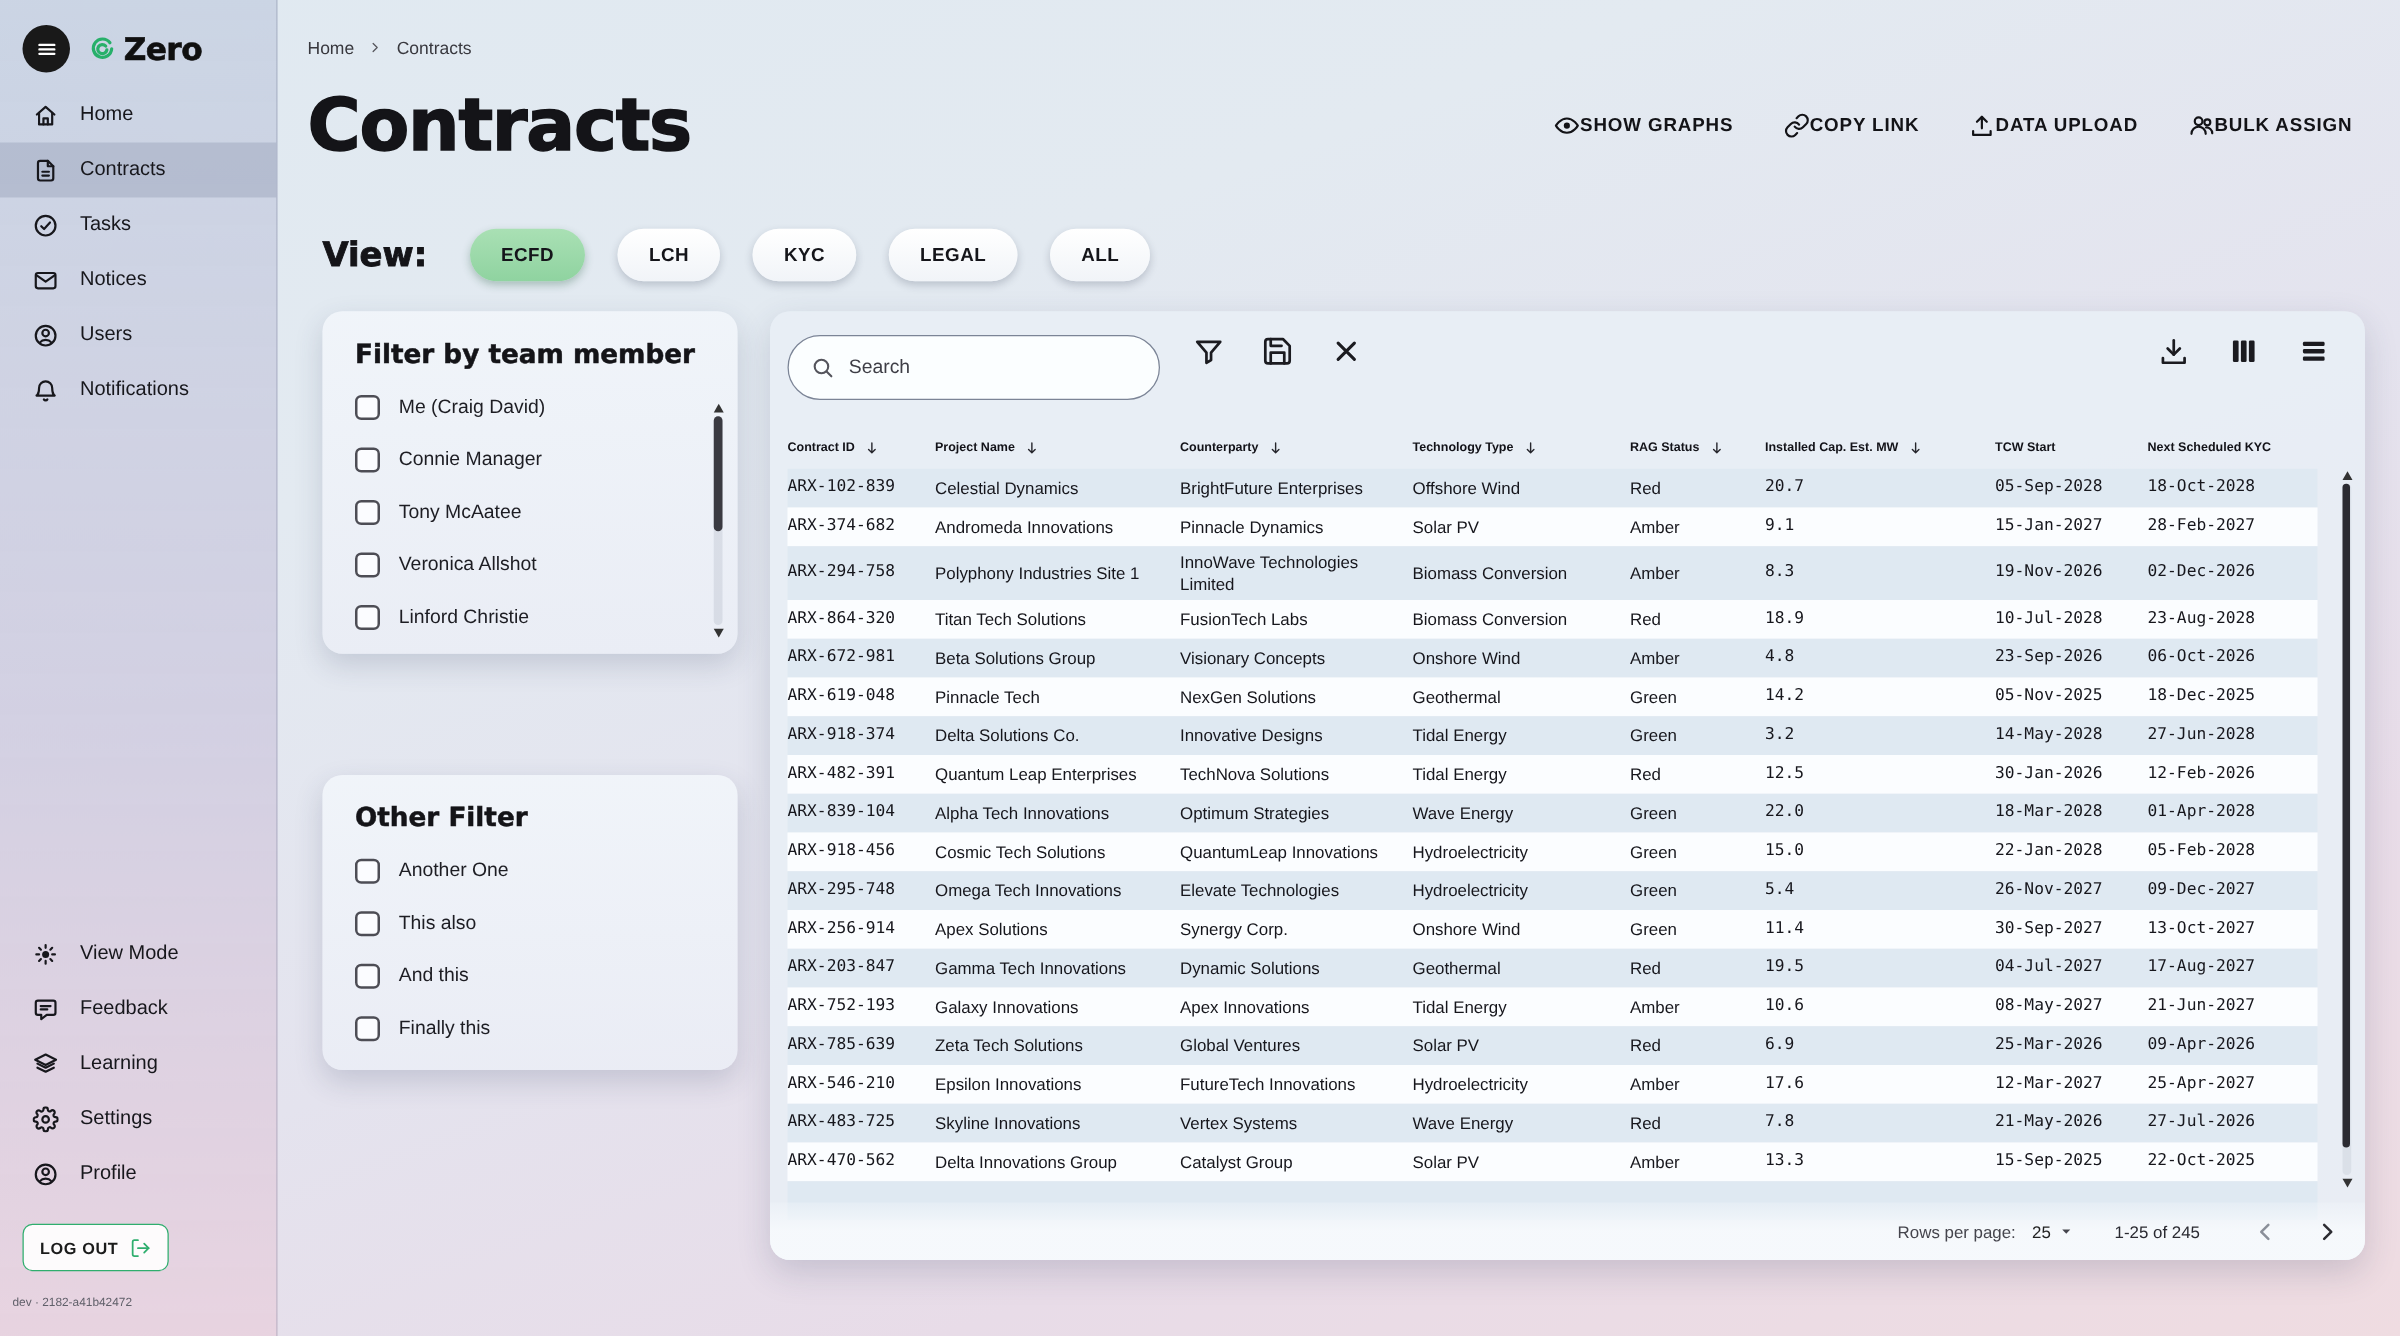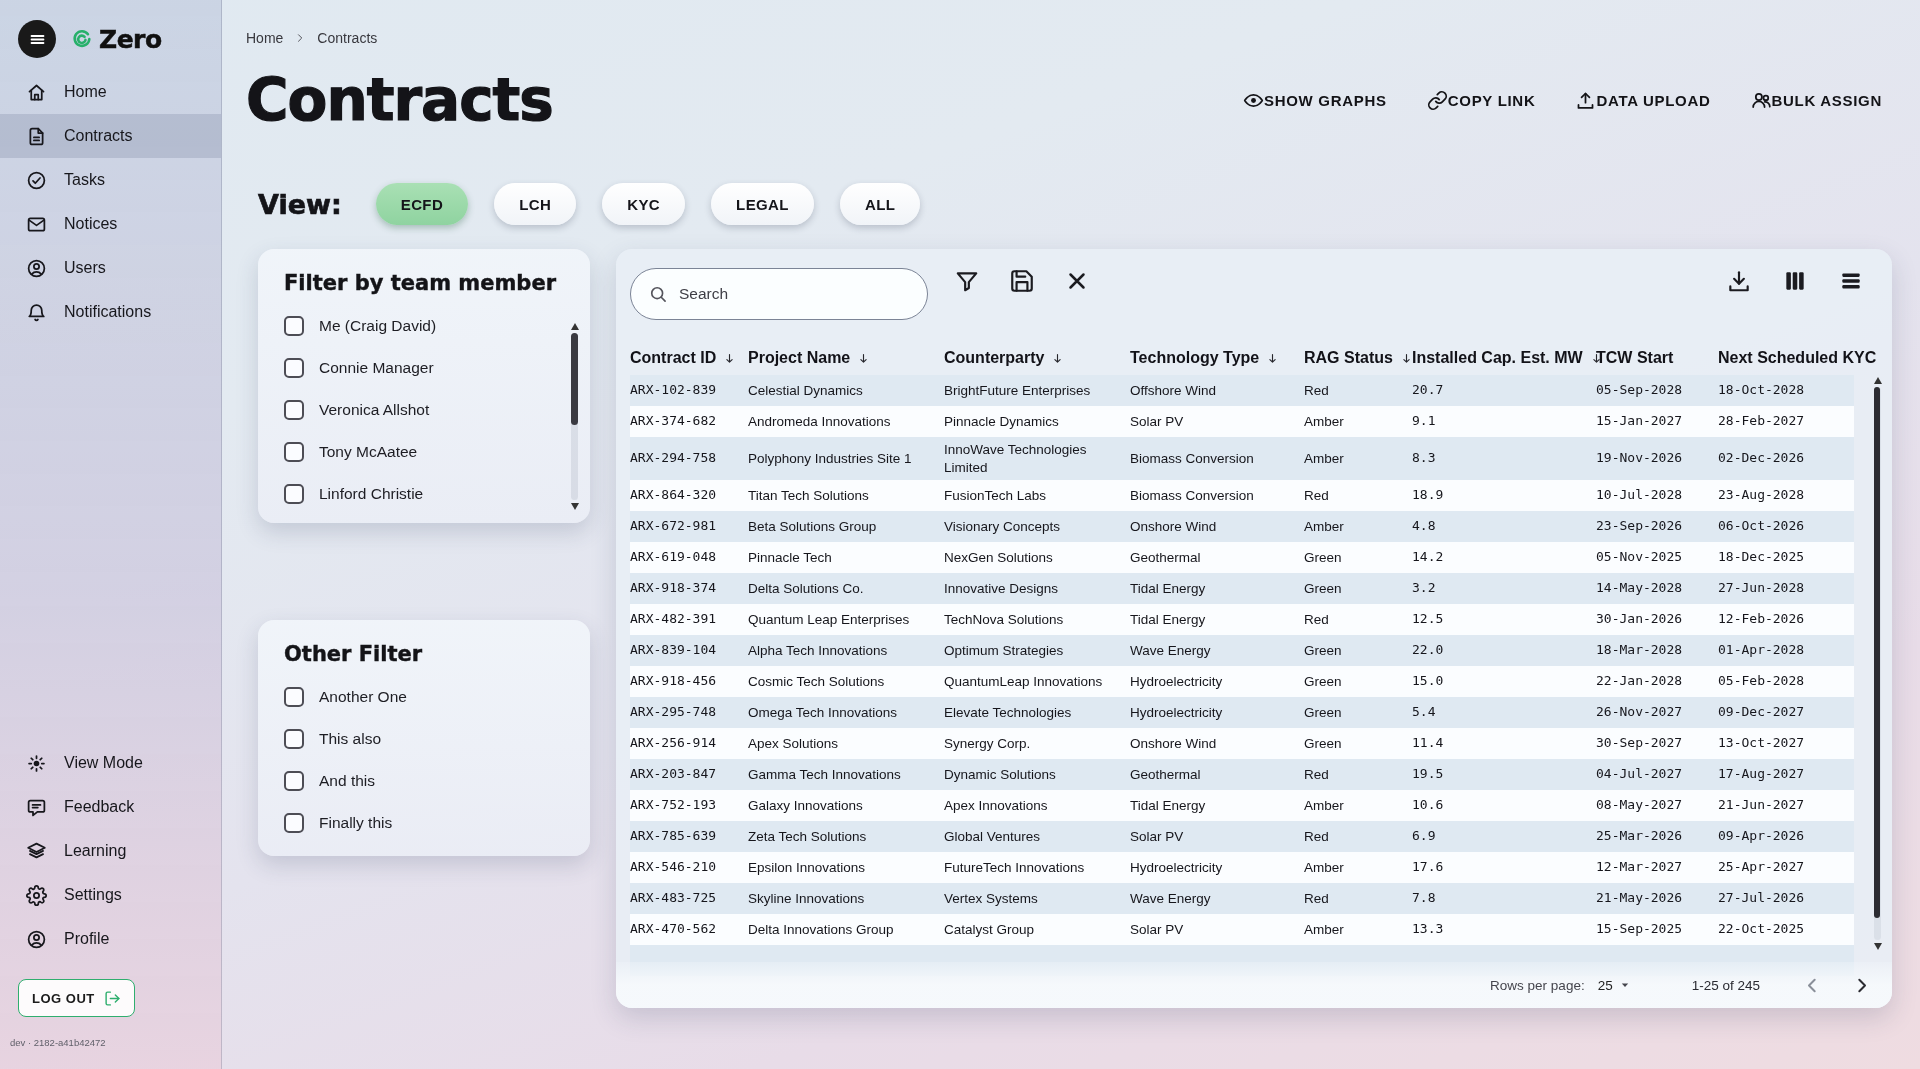--- a/index.html
+++ b/index.html
@@ -75,41 +75,41 @@
   .search-box .icon{width:20px;height:20px;color:#54545c;flex:none}
   .search-box input{border:none;outline:none;background:transparent;font-size:15.5px;color:#222;width:100%;font-family:inherit}
   .search-box input::placeholder{color:#3e3e46}
   .toolbar-left-icons{display:flex;gap:29px;margin-left:26px}
   .toolbar-right-icons{display:flex;gap:30px;margin-left:auto}
   .tool-btn{background:none;border:none;cursor:pointer;color:#1b1b20;width:26px;height:26px;padding:0}
   .tool-btn .icon{width:100%;height:100%}
 
   .grid-cols{display:grid;grid-template-columns:118px 196px 186px 174px 108px 184px 122px minmax(0,1fr)}
   .grid-head{position:absolute;left:14px;right:38px;top:92px;height:34px;align-items:center}
-  .th{display:flex;align-items:center;gap:6px;font-size:16px;font-weight:700;color:#121218;padding-right:8px;cursor:pointer;white-space:nowrap}
+  .th{display:flex;align-items:center;gap:6px;font-size:10px;font-weight:700;color:#121218;padding-right:8px;cursor:pointer;white-space:nowrap}
   .th .icon{width:15px;height:15px;flex:none;color:#26262c}
   .rows{position:absolute;left:14px;right:38px;top:126px}
   .tr{align-items:center;min-height:31px;cursor:pointer}
   .tr.stripe{background:#dfe9f2}
   .tr:not(.stripe){background:#fbfdff}
   .td{font-size:13.5px;color:#16161c;padding:4px 10px 4px 0;line-height:1.3}
   .td.mono{font-family:"DejaVu Sans Mono",monospace;font-size:13px}
   .tr.ghost{height:31px}
 
   .table-scroll{position:absolute;right:8px;top:128px;bottom:58px;width:13px;display:flex;flex-direction:column;align-items:center}
   .table-scroll .scroll-track{background:rgba(120,130,150,.12)}
   .table-scroll .scroll-thumb{height:96%;width:6px;background:#2c2c32}
 
   .table-footer{position:absolute;left:0;right:0;bottom:0;height:46px;border-radius:0 0 16px 16px;
     background:linear-gradient(180deg,rgba(240,245,250,.35),rgba(246,249,252,.97) 50%);
     display:flex;align-items:center;justify-content:flex-end;padding-right:20px;font-size:13.5px;color:#2a2a31}
   .rpp-label{color:#45454d;margin-right:13px}
   .rpp-select{display:flex;align-items:center;gap:5px;cursor:pointer;background:none;border:none;font-family:inherit;font-size:13.5px;color:#222}
   .rpp-select .icon{width:14px;height:14px;color:#45454d}
-  .range{margin-left:60px}
+  .range{margin-left:32px}
   .pager{display:flex;gap:28px;margin-left:42px;align-items:center}
   .pager-btn{background:none;border:none;cursor:pointer;width:21px;height:21px;padding:0}
   .pager-btn.prev{color:#8a8f99}
   .pager-btn.next{color:#2c2c32}
 </style>
 </head>
 <body>
 
 <div class="page">
 
@@ -323,25 +323,25 @@
         <label class="check-row">
           <span class="checkbox"></span>
           <span class="check-label">Me (Craig David)</span>
         </label>
         <label class="check-row">
           <span class="checkbox"></span>
           <span class="check-label">Connie Manager</span>
         </label>
         <label class="check-row">
           <span class="checkbox"></span>
+          <span class="check-label">Tony McAatee</span>
+        </label>
+        <label class="check-row">
+          <span class="checkbox"></span>
           <span class="check-label">Veronica Allshot</span>
-        </label>
-        <label class="check-row">
-          <span class="checkbox"></span>
-          <span class="check-label">Tony McAatee</span>
         </label>
         <label class="check-row">
           <span class="checkbox"></span>
           <span class="check-label">Linford Christie</span>
         </label>
         <label class="check-row">
           <span class="checkbox"></span>
           <span class="check-label">Hayley Williams</span>
         </label>
         <label class="check-row">

